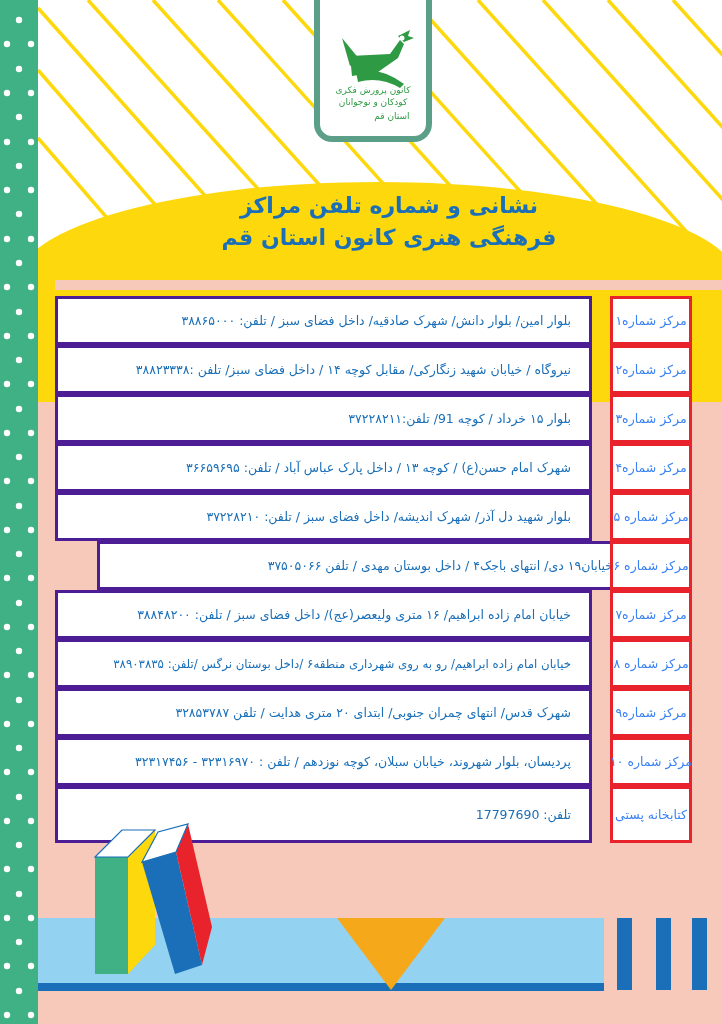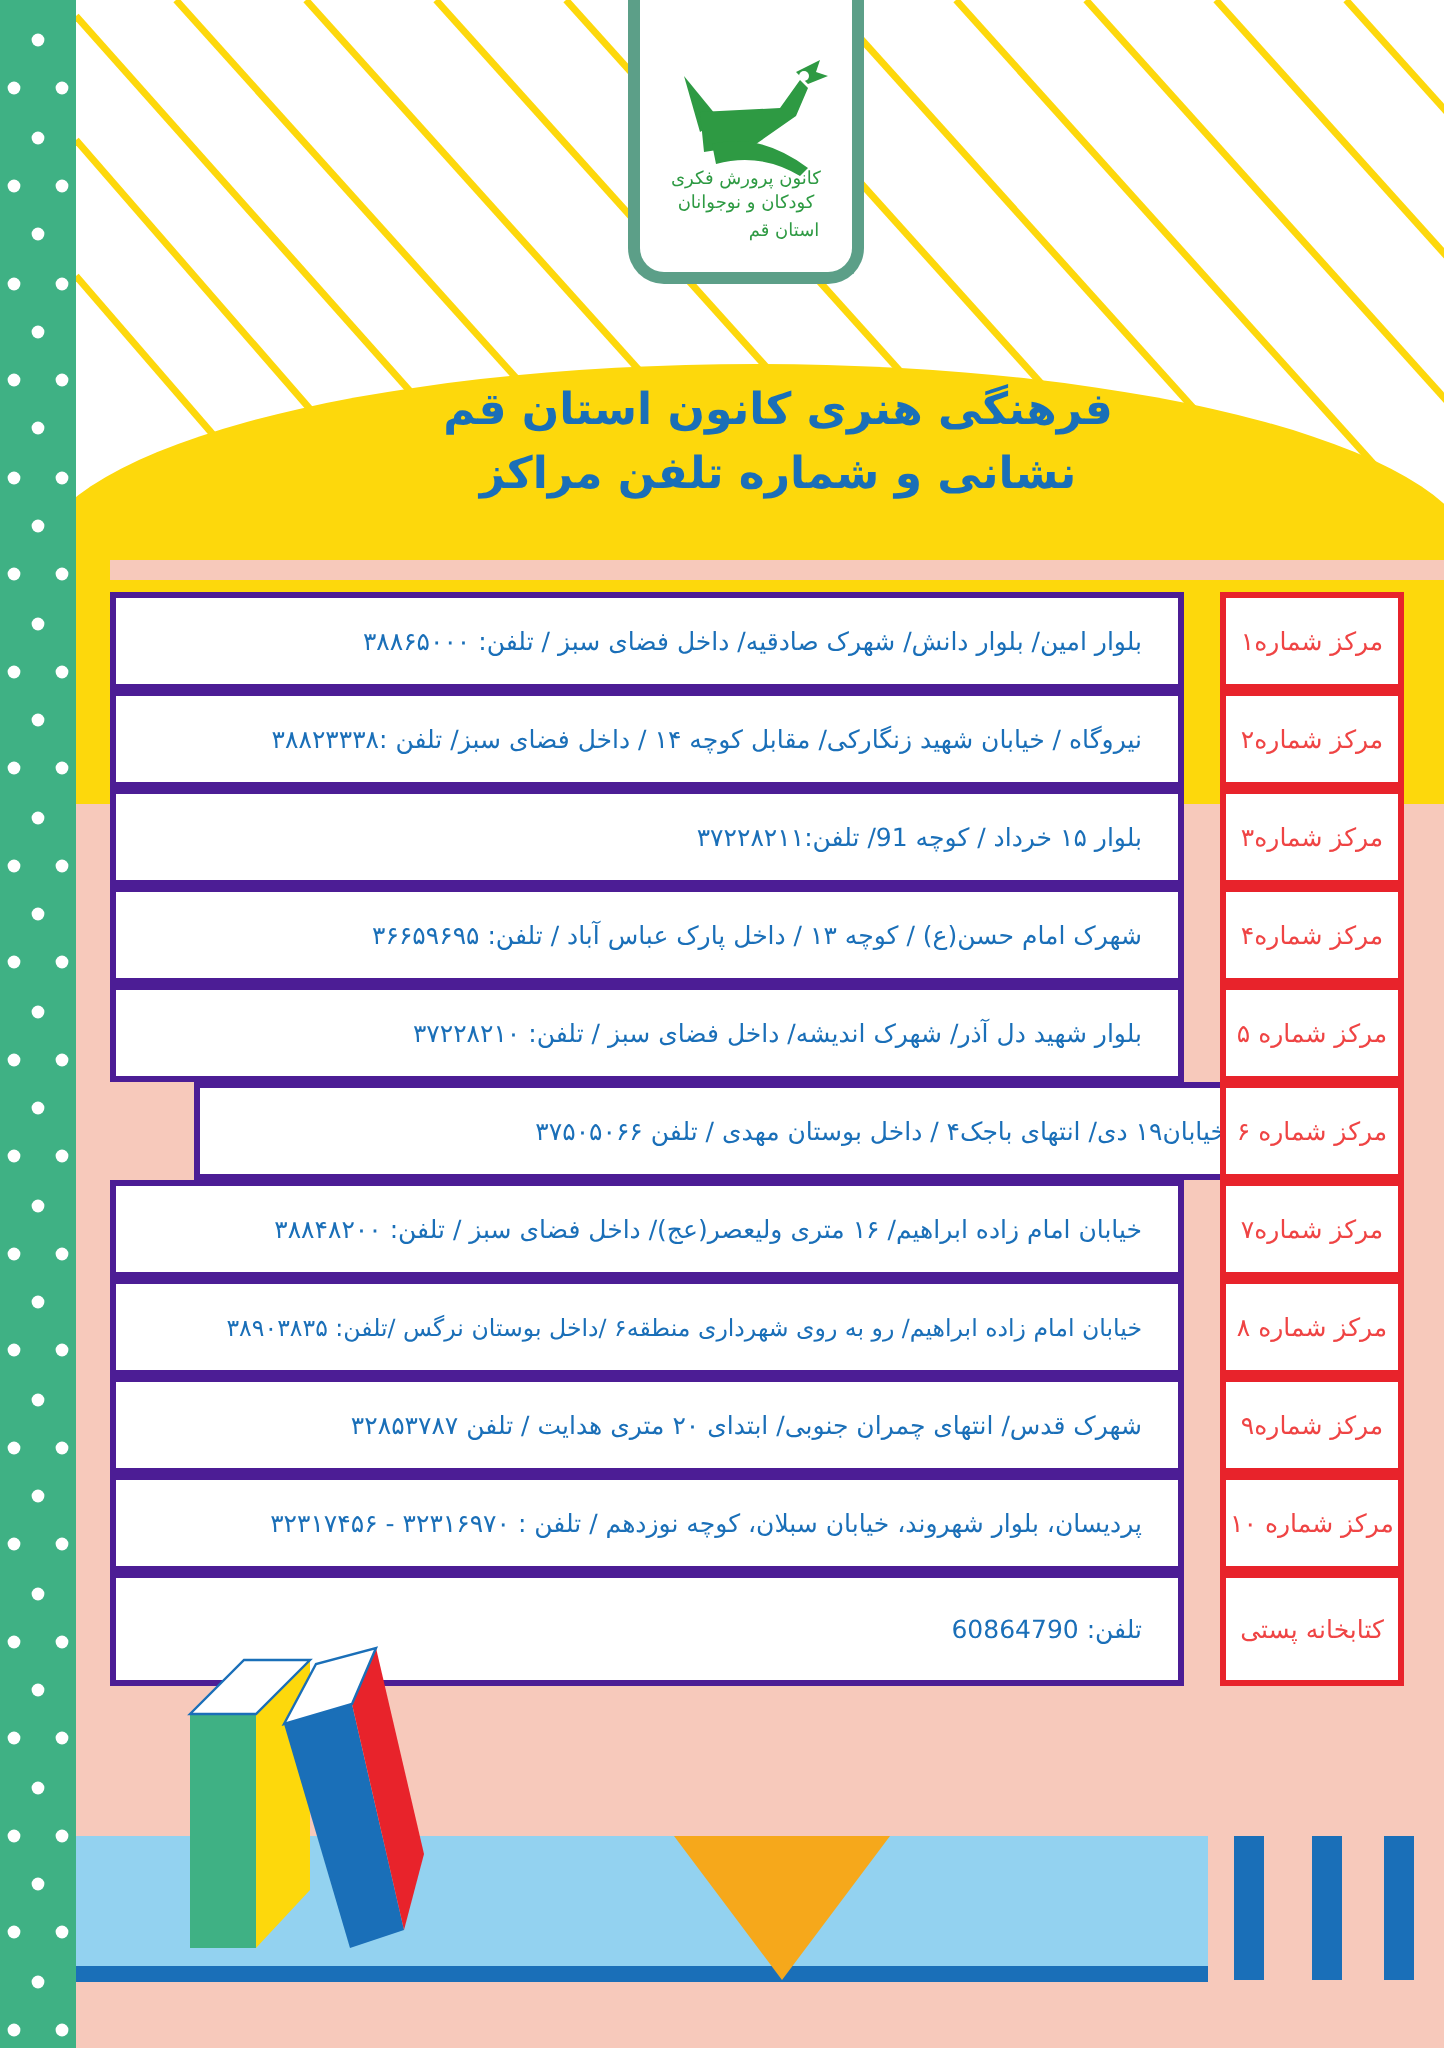--- a/index.html
+++ b/index.html
@@ -9,21 +9,21 @@
   .sun { position:absolute; left:18px; top:182px; width:720px; height:220px; background:#fdd80c; border-radius:50% 50% 0 0 / 45% 45% 0 0; }
   .sun-cut { position:absolute; left:55px; top:280px; width:667px; height:10px; background:#f7c9bb; }
   .title { position:absolute; left:56px; width:666px; top:190px; text-align:center; direction:rtl; color:#1a6fb8; font-weight:bold; font-size:22px; line-height:32px; }
   .strip { position:absolute; left:0; top:0; width:38px; height:1024px; background:#3fb184; }
   .strip svg { position:absolute; left:0; top:0; }
   .logo { position:absolute; left:314px; top:-10px; width:106px; height:146px; border:6px solid #5c9f88; border-top:none; border-radius:0 0 18px 18px; background:#ffffff; }
   .logo-text { position:absolute; left:0; width:106px; text-align:center; direction:rtl; color:#2e9a43; font-size:9px; line-height:12px; }
   .table { position:absolute; left:55px; top:296px; width:647px; }
   .row { position:absolute; left:0; width:647px; }
   .addr { position:absolute; left:0; width:537px; border:3px solid #4c1d95; background:#ffffff; box-sizing:border-box; direction:rtl; color:#1a6fb8; font-size:12.5px; padding:0 18px 0 8px; display:flex; align-items:center; white-space:nowrap; overflow:hidden; }
-  .label { position:absolute; left:555px; width:92px; border:3px solid #e8232b; background:#ffffff; box-sizing:border-box; direction:rtl; color:#ef4444; font-size:12.5px; display:flex; align-items:center; justify-content:center; white-space:nowrap; }
+  .label { position:absolute; left:555px; width:82px; border:3px solid #e8232b; background:#ffffff; box-sizing:border-box; direction:rtl; color:#3b82f6; font-size:12.5px; display:flex; align-items:center; justify-content:center; white-space:nowrap; }
   .addr-multi { flex-direction:column; align-items:flex-start; justify-content:center; line-height:22px; white-space:nowrap; }
   .shelf { position:absolute; left:38px; top:918px; width:566px; height:72px; background:#93d2f0; }
   .shelf-line { position:absolute; left:38px; top:983px; width:566px; height:8px; background:#1a6fb8; }
   .tri { position:absolute; left:337px; top:918px; width:0; height:0; border-left:54px solid transparent; border-right:54px solid transparent; border-top:72px solid #f6a81b; }
   .bar { position:absolute; top:918px; width:15px; height:72px; background:#1a6fb8; }
   .books { position:absolute; left:80px; top:822px; }
 </style>
 </head>
 <body>
 
@@ -44,22 +44,22 @@
       <line x1="570" y1="0" x2="840" y2="300"></line>
       <line x1="635" y1="0" x2="905" y2="300"></line>
     </g>
   </svg>
 </div>
 
 <div class="sun"></div>
 <div class="sun-cut"></div>
 
 <div class="title">
+  <div>نشانی و شماره تلفن مراکز</div>
   <div>فرهنگی هنری کانون استان قم</div>
-  <div>نشانی و شماره تلفن مراکز</div>
 </div>
 
 <div class="logo">
   <svg width="106" height="80" viewBox="0 0 106 80" style="position:absolute;left:0;top:36px;">
     <g fill="#2e9a43">
       <path d="M22 12 L40 34 L30 40 Z"></path>
       <path d="M30 30 L70 28 L80 14 L84 18 L78 32 L58 46 L32 50 Z"></path>
       <path d="M36 46 Q60 40 84 58 L80 62 Q60 50 38 56 Z"></path>
       <path d="M78 10 L90 4 L88 10 L94 12 L84 16 Z"></path>
       <circle cx="82" cy="12" r="2.5" fill="#ffffff"></circle>
@@ -176,21 +176,21 @@
   <div class="row" style="top:392px;">
     <div class="addr" style="top:0;height:49px;">شهرک قدس/ انتهای چمران جنوبی/ ابتدای ۲۰ متری هدایت / تلفن ۳۲۸۵۳۷۸۷</div>
     <div class="label" style="top:0;height:49px;">مرکز شماره۹</div>
   </div>
   <div class="row" style="top:441px;">
     <div class="addr" style="top:0;height:49px;">پردیسان، بلوار شهروند، خیابان سبلان، کوچه نوزدهم / تلفن : ۳۲۳۱۶۹۷۰ - ۳۲۳۱۷۴۵۶</div>
     <div class="label" style="top:0;height:49px;">مرکز شماره ۱۰</div>
   </div>
   <div class="row" style="top:490px;">
     <div class="addr addr-multi" style="top:0;height:57px;">
-      <span>تلفن: 60864790</span>
+      <span>تلفن: 17797690</span>
     </div>
     <div class="label" style="top:0;height:57px;">کتابخانه پستی</div>
   </div>
 </div>
 
 <div class="shelf"></div>
 <div class="shelf-line"></div>
 <div class="tri"></div>
 <div class="bar" style="left:617px;"></div>
 <div class="bar" style="left:656px;"></div>

